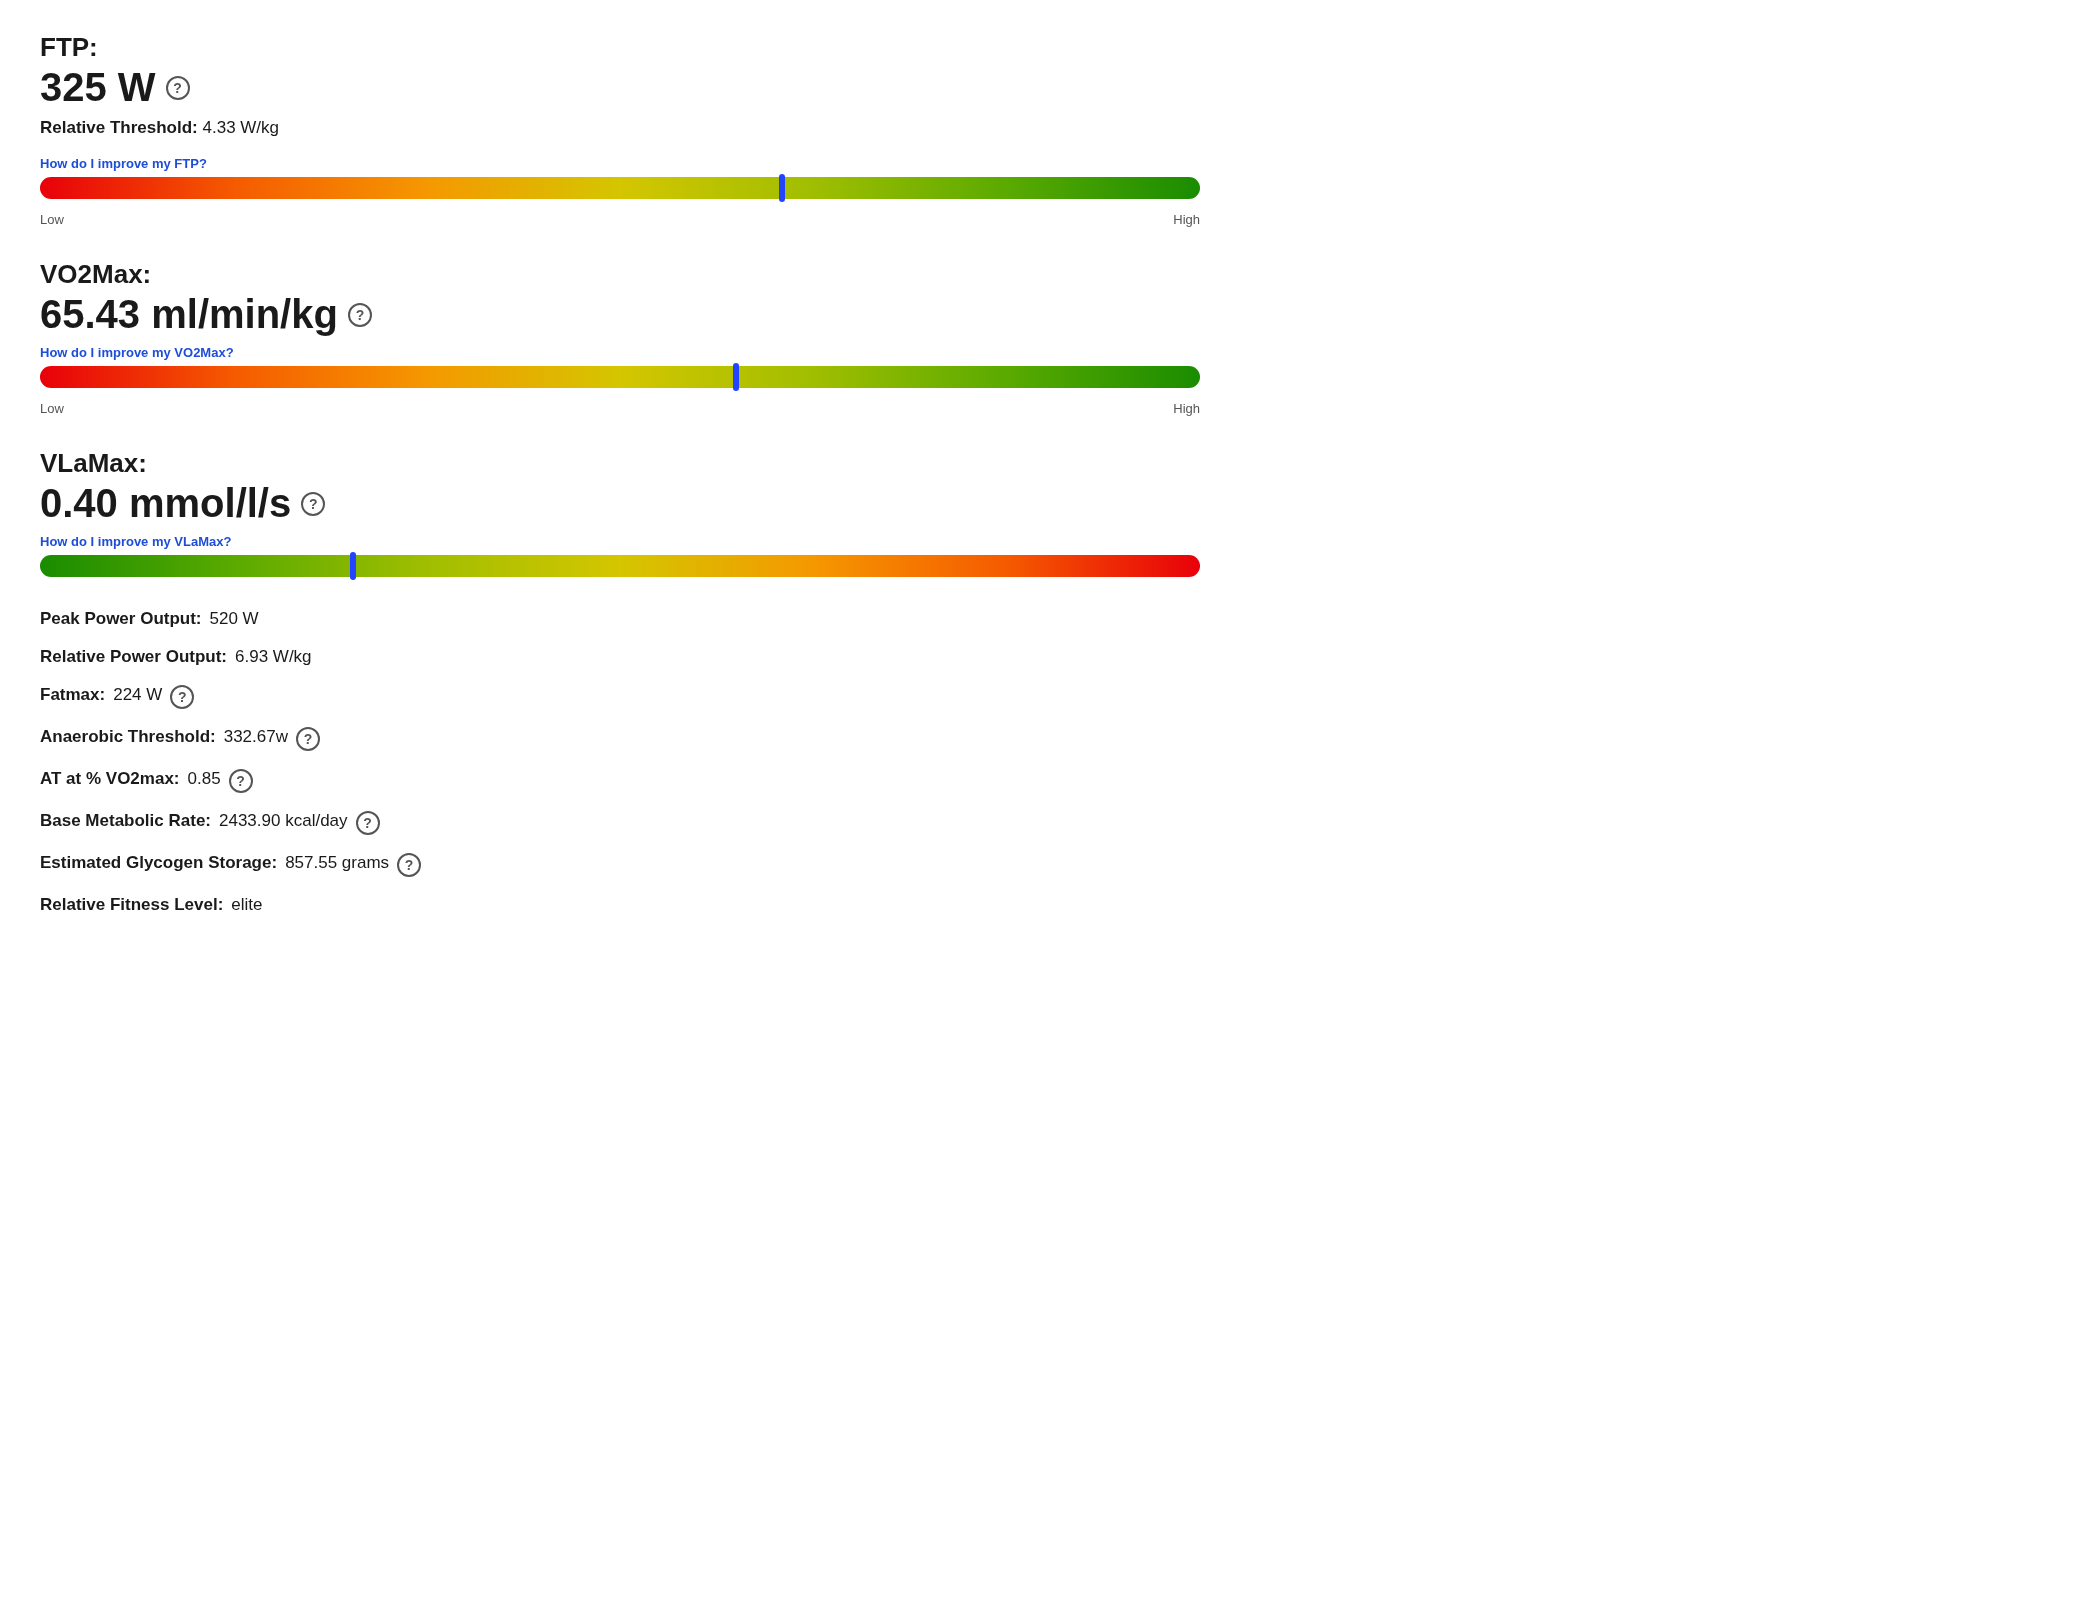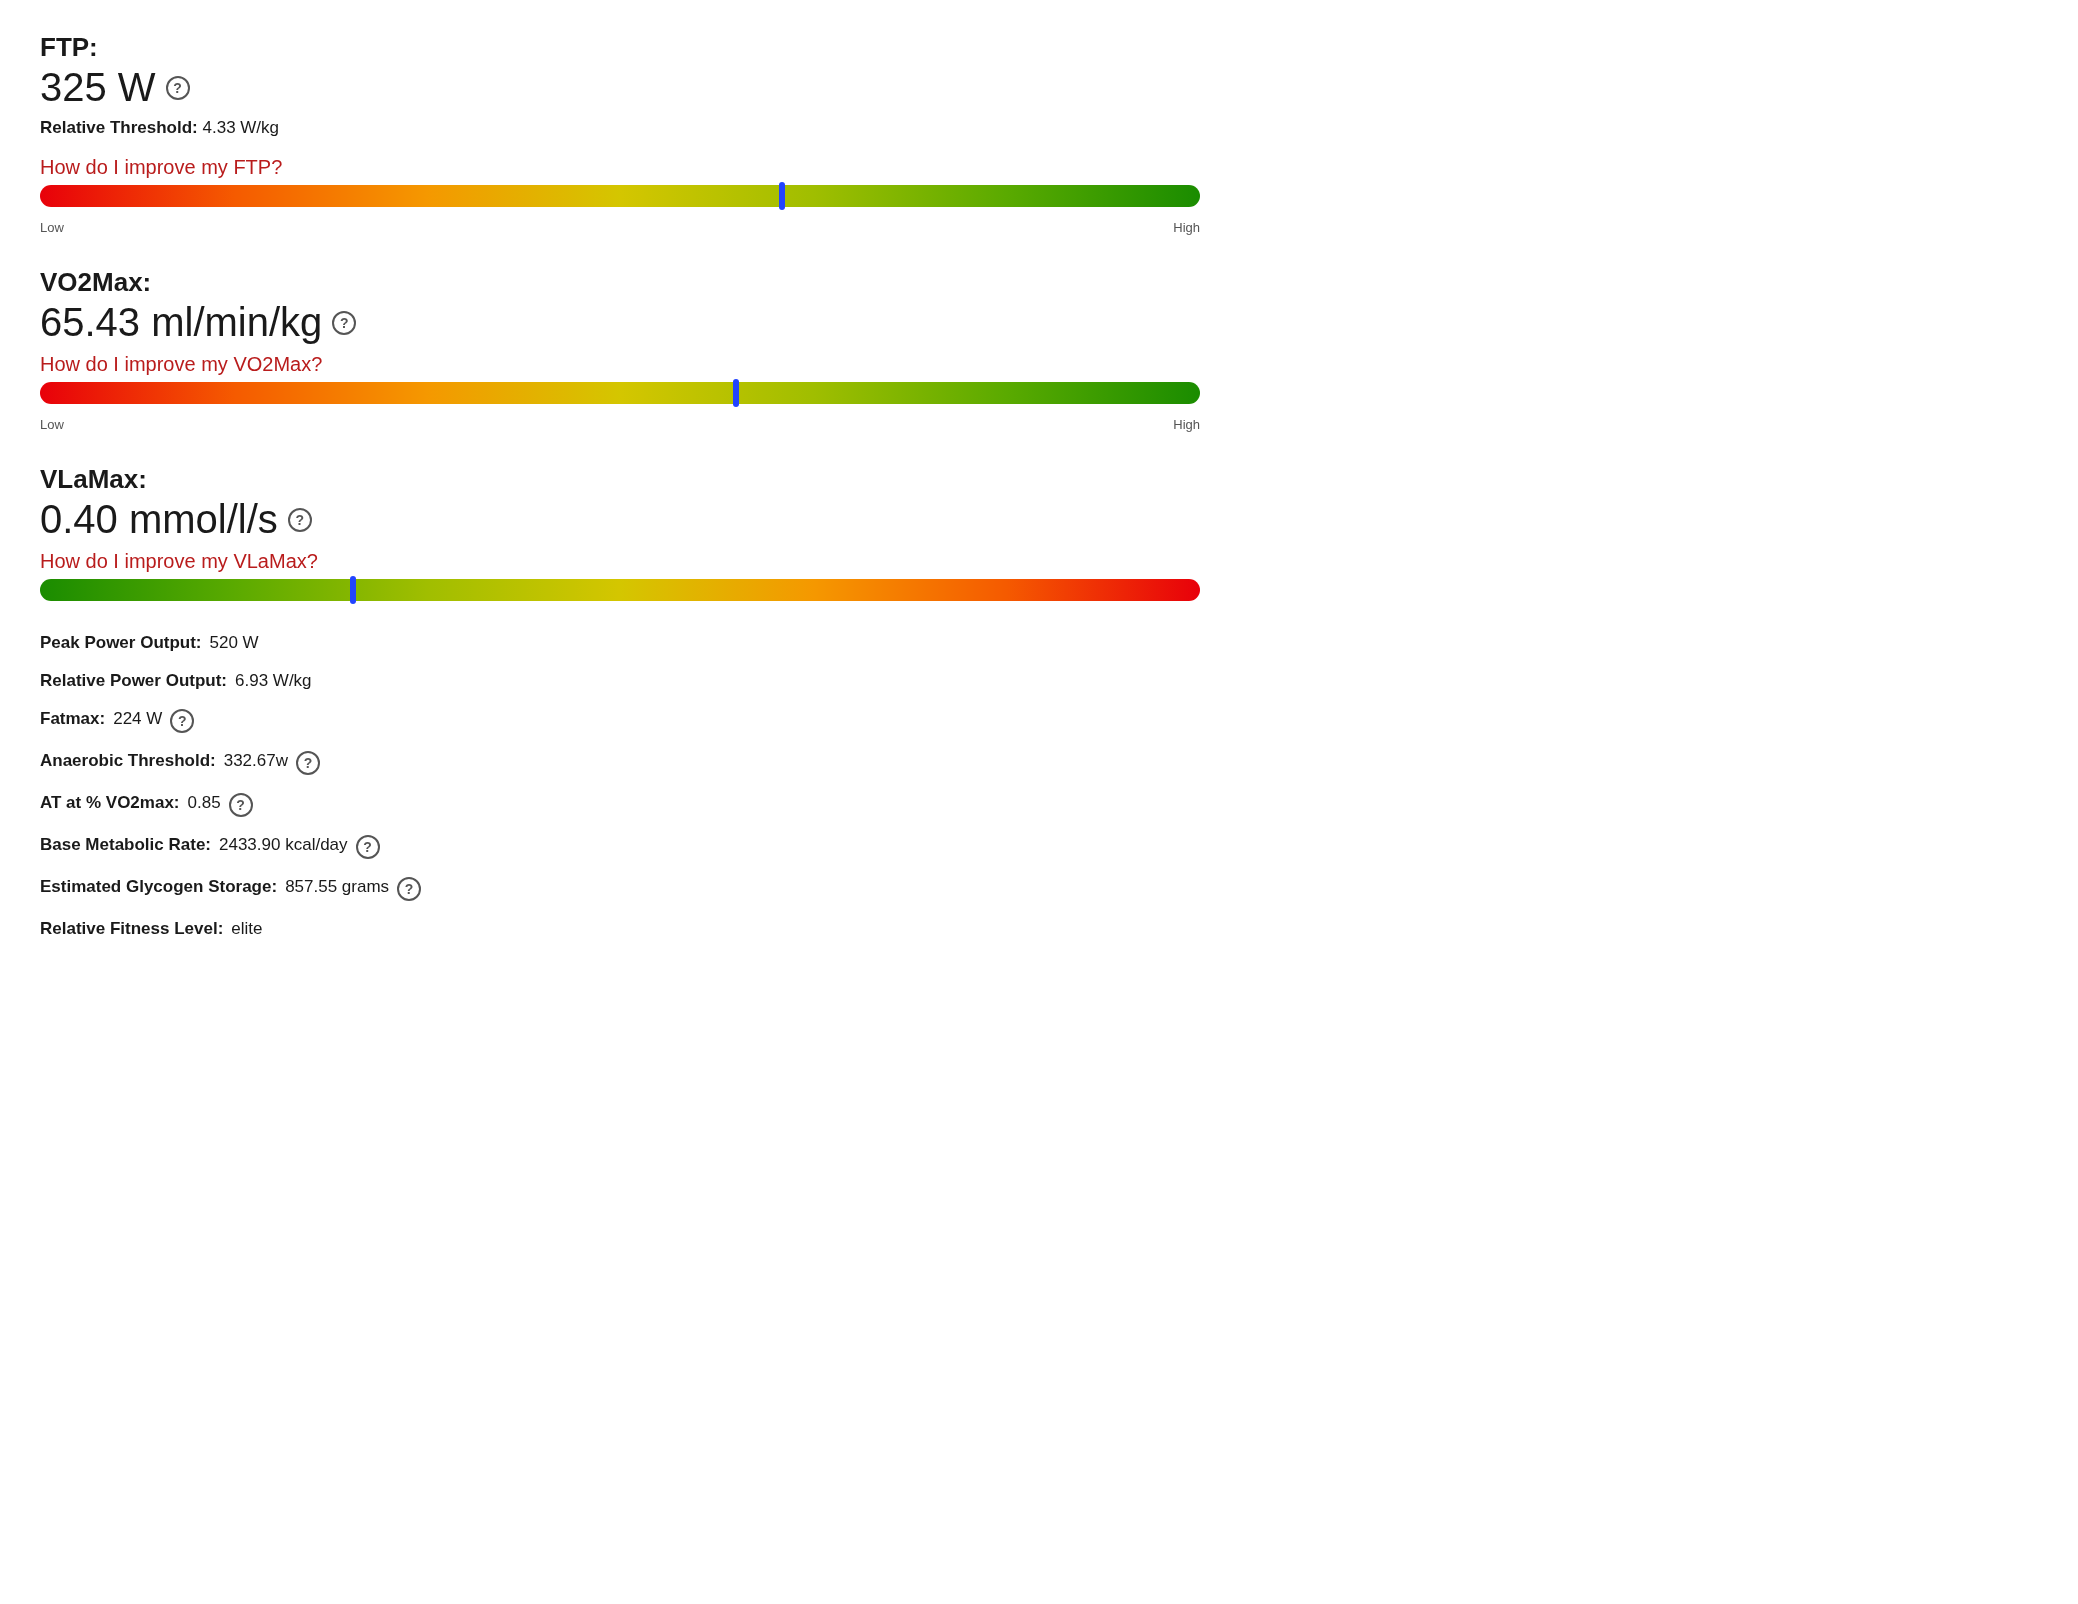--- a/index.html
+++ b/index.html
@@ -23,21 +23,21 @@
 
     .metric-value-row {
       display: flex;
       align-items: center;
       gap: 10px;
       margin-bottom: 8px;
     }
 
     .metric-value {
       font-size: 40px;
-      font-weight: 400;
+      font-weight: 700;
     }
 
     .help-icon {
       display: inline-flex;
       align-items: center;
       justify-content: center;
       width: 24px;
       height: 24px;
       border-radius: 50%;
       border: 2px solid #555;
@@ -51,23 +51,24 @@
     .relative-threshold {
       font-size: 17px;
       margin-bottom: 18px;
     }
 
     .relative-threshold strong {
       font-weight: 700;
     }
 
     .improve-label {
-      font-size: 20px;
-      color: #b91c1c;
+      font-size: 13px;
+      color: #1d4ed8;
       margin-bottom: 6px;
+      font-weight: bold;
     }
 
     .gauge-container {
       position: relative;
       width: 100%;
       margin-bottom: 4px;
     }
 
     .gauge-bar {
       width: 100%;

